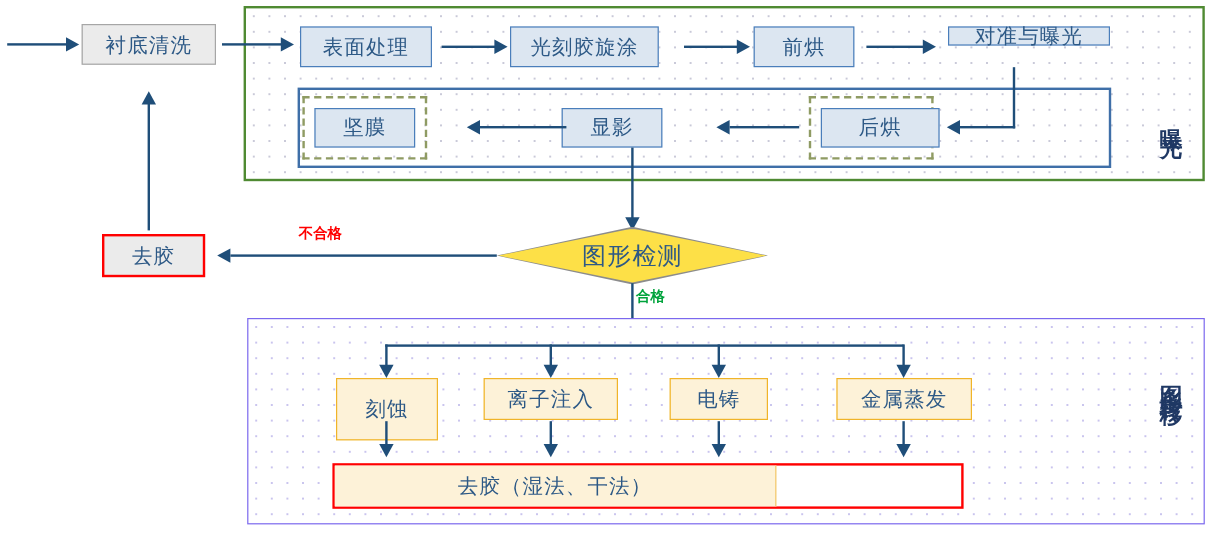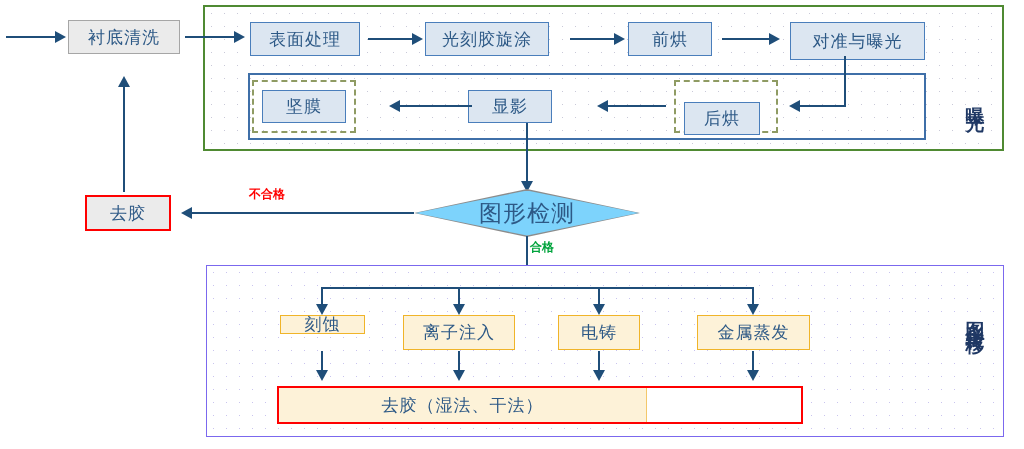--- a/index.html
+++ b/index.html
@@ -75,22 +75,22 @@
   .ah{position:absolute;width:0;height:0;}
   .ah-r{border-top:6px solid transparent;border-bottom:6px solid transparent;border-left:11px solid #1f4e79;}
   .ah-l{border-top:6px solid transparent;border-bottom:6px solid transparent;border-right:11px solid #1f4e79;}
   .ah-d{border-left:6px solid transparent;border-right:6px solid transparent;border-top:11px solid #1f4e79;}
   .ah-u{border-left:6px solid transparent;border-right:6px solid transparent;border-bottom:11px solid #1f4e79;}
 
   
   .diamond{
     position:absolute;
     display:flex;align-items:center;justify-content:center;
-    background:#7dd3fc;
-    color:#2d5986;font-size:23px;letter-spacing:1px;
+    background:#fde047;
+    color:#2d5986;font-size:20px;letter-spacing:1px;
     clip-path:polygon(50% 0%,100% 50%,50% 100%,0% 50%);
   }
   .diamond-edge{
     position:absolute;
     clip-path:polygon(50% 0%,100% 50%,50% 100%,0% 50%);
     background:#8c8c8c;
   }
 
   
   .elabel{position:absolute;font-size:12px;font-weight:bold;white-space:nowrap;line-height:1;text-align:right;}
@@ -124,28 +124,28 @@
   <div class="node blue-fill" style="left:425px;top:22px;width:124px;height:34px;">光刻胶旋涂</div>
 
   <div class="ln hln" style="left:570px;top:38px;width:45px;"></div>
   <div class="ah ah-r" style="left:614px;top:33px;"></div>
 
   <div class="node blue-fill" style="left:628px;top:22px;width:84px;height:34px;">前烘</div>
 
   <div class="ln hln" style="left:722px;top:38px;width:48px;"></div>
   <div class="ah ah-r" style="left:769px;top:33px;"></div>
 
-  <div class="node blue-fill" style="left:790px;top:22px;width:135px;height:38px;">对准与曝光</div>
+  <div class="node blue-fill" style="left:790px;top:22px;width:135px;height:16px;">对准与曝光</div>
 
   <div class="ln vln" style="left:844px;top:56px;height:51px;"></div>
   <div class="ln hln" style="left:800px;top:105px;width:46px;"></div>
   <div class="ah ah-l" style="left:789px;top:100px;"></div>
 
   <div class="dashed-frame" style="left:674px;top:80px;width:104px;height:53px;"></div>
-  <div class="node blue-fill" style="left:684px;top:90px;width:76px;height:33px;margin-top:12px;">后烘</div>
+  <div class="node blue-fill" style="left:684px;top:90px;width:99px;height:33px;">后烘</div>
 
   <div class="ln hln" style="left:608px;top:105px;width:58px;"></div>
   <div class="ah ah-l" style="left:597px;top:100px;"></div>
 
   <div class="node blue-fill" style="left:468px;top:90px;width:84px;height:33px;">显影</div>
 
   <div class="ln hln" style="left:400px;top:105px;width:72px;"></div>
   <div class="ah ah-l" style="left:389px;top:100px;"></div>
 
   <div class="dashed-frame" style="left:252px;top:80px;width:104px;height:53px;"></div>
@@ -180,21 +180,21 @@
 
   <div class="ln vln" style="left:458px;top:287px;height:20px;"></div>
   <div class="ah ah-d" style="left:453px;top:304px;"></div>
 
   <div class="ln vln" style="left:598px;top:287px;height:20px;"></div>
   <div class="ah ah-d" style="left:593px;top:304px;"></div>
 
   <div class="ln vln" style="left:752px;top:287px;height:20px;"></div>
   <div class="ah ah-d" style="left:747px;top:304px;"></div>
 
-  <div class="node yellow-fill" style="left:280px;top:315px;width:85px;height:19px;">刻蚀</div>
+  <div class="node yellow-fill" style="left:280px;top:315px;width:85px;height:52px;">刻蚀</div>
   <div class="node yellow-fill" style="left:403px;top:315px;width:112px;height:35px;">离子注入</div>
   <div class="node yellow-fill" style="left:697px;top:315px;width:113px;height:35px;">金属蒸发</div>
   <div class="node yellow-fill" style="left:558px;top:315px;width:82px;height:35px;">电铸</div>
 
   <div class="ln vln" style="left:321px;top:351px;height:22px;"></div>
   <div class="ah ah-d" style="left:316px;top:370px;"></div>
 
   <div class="ln vln" style="left:458px;top:351px;height:22px;"></div>
   <div class="ah ah-d" style="left:453px;top:370px;"></div>
 

